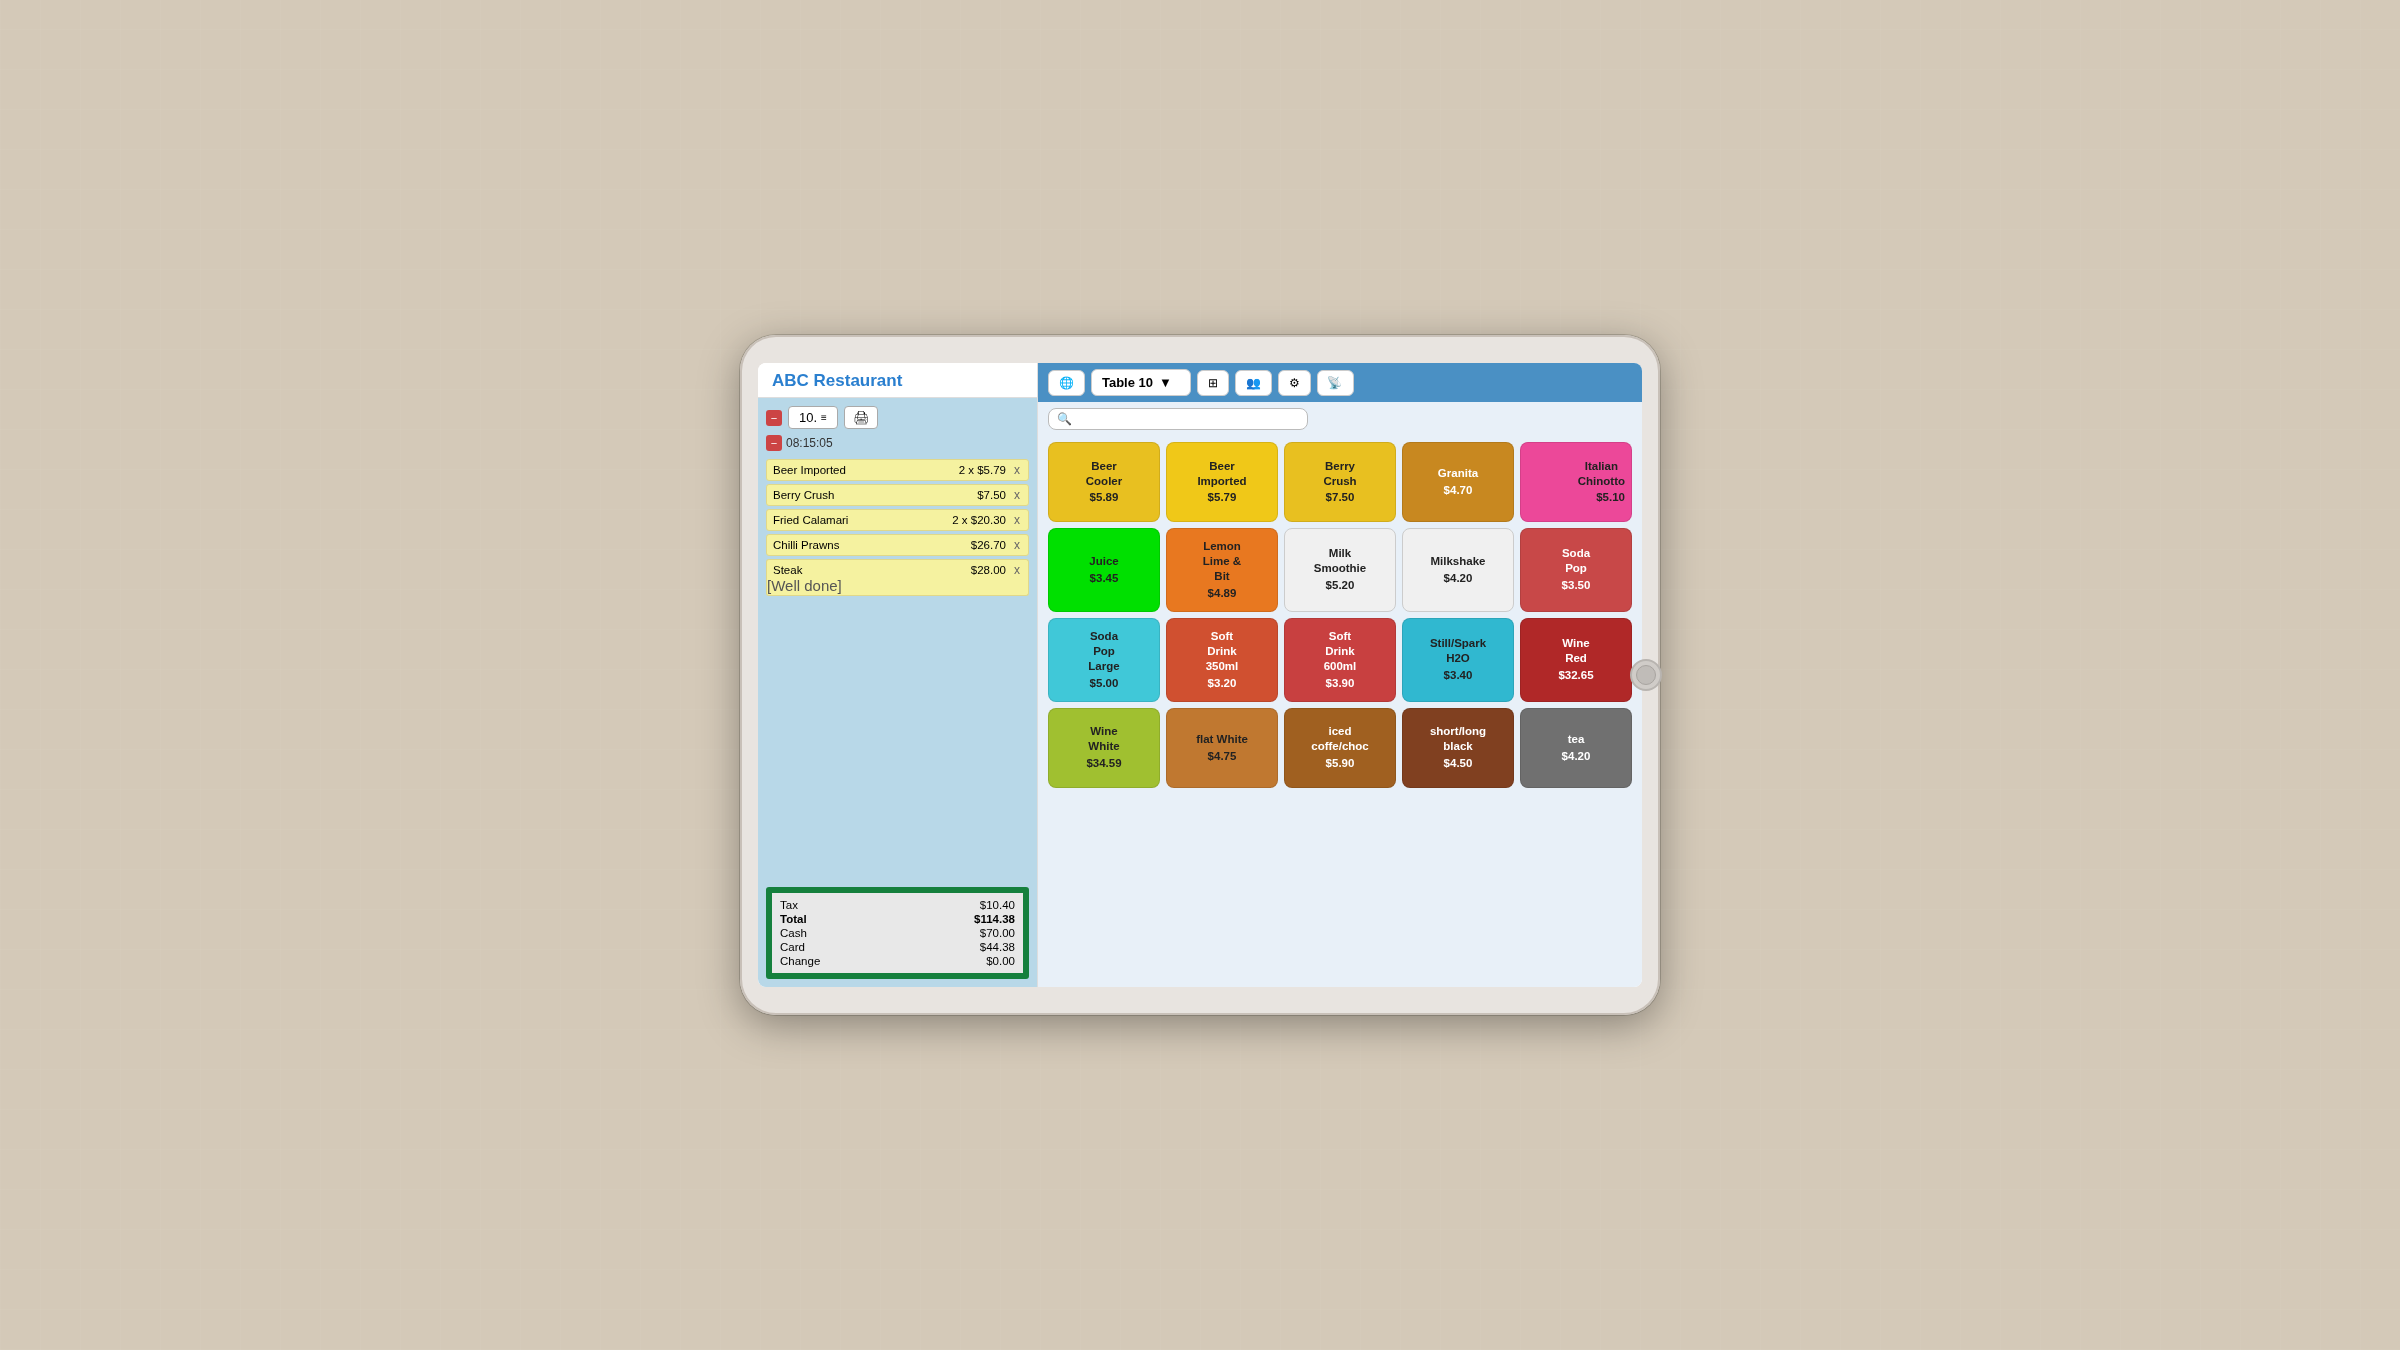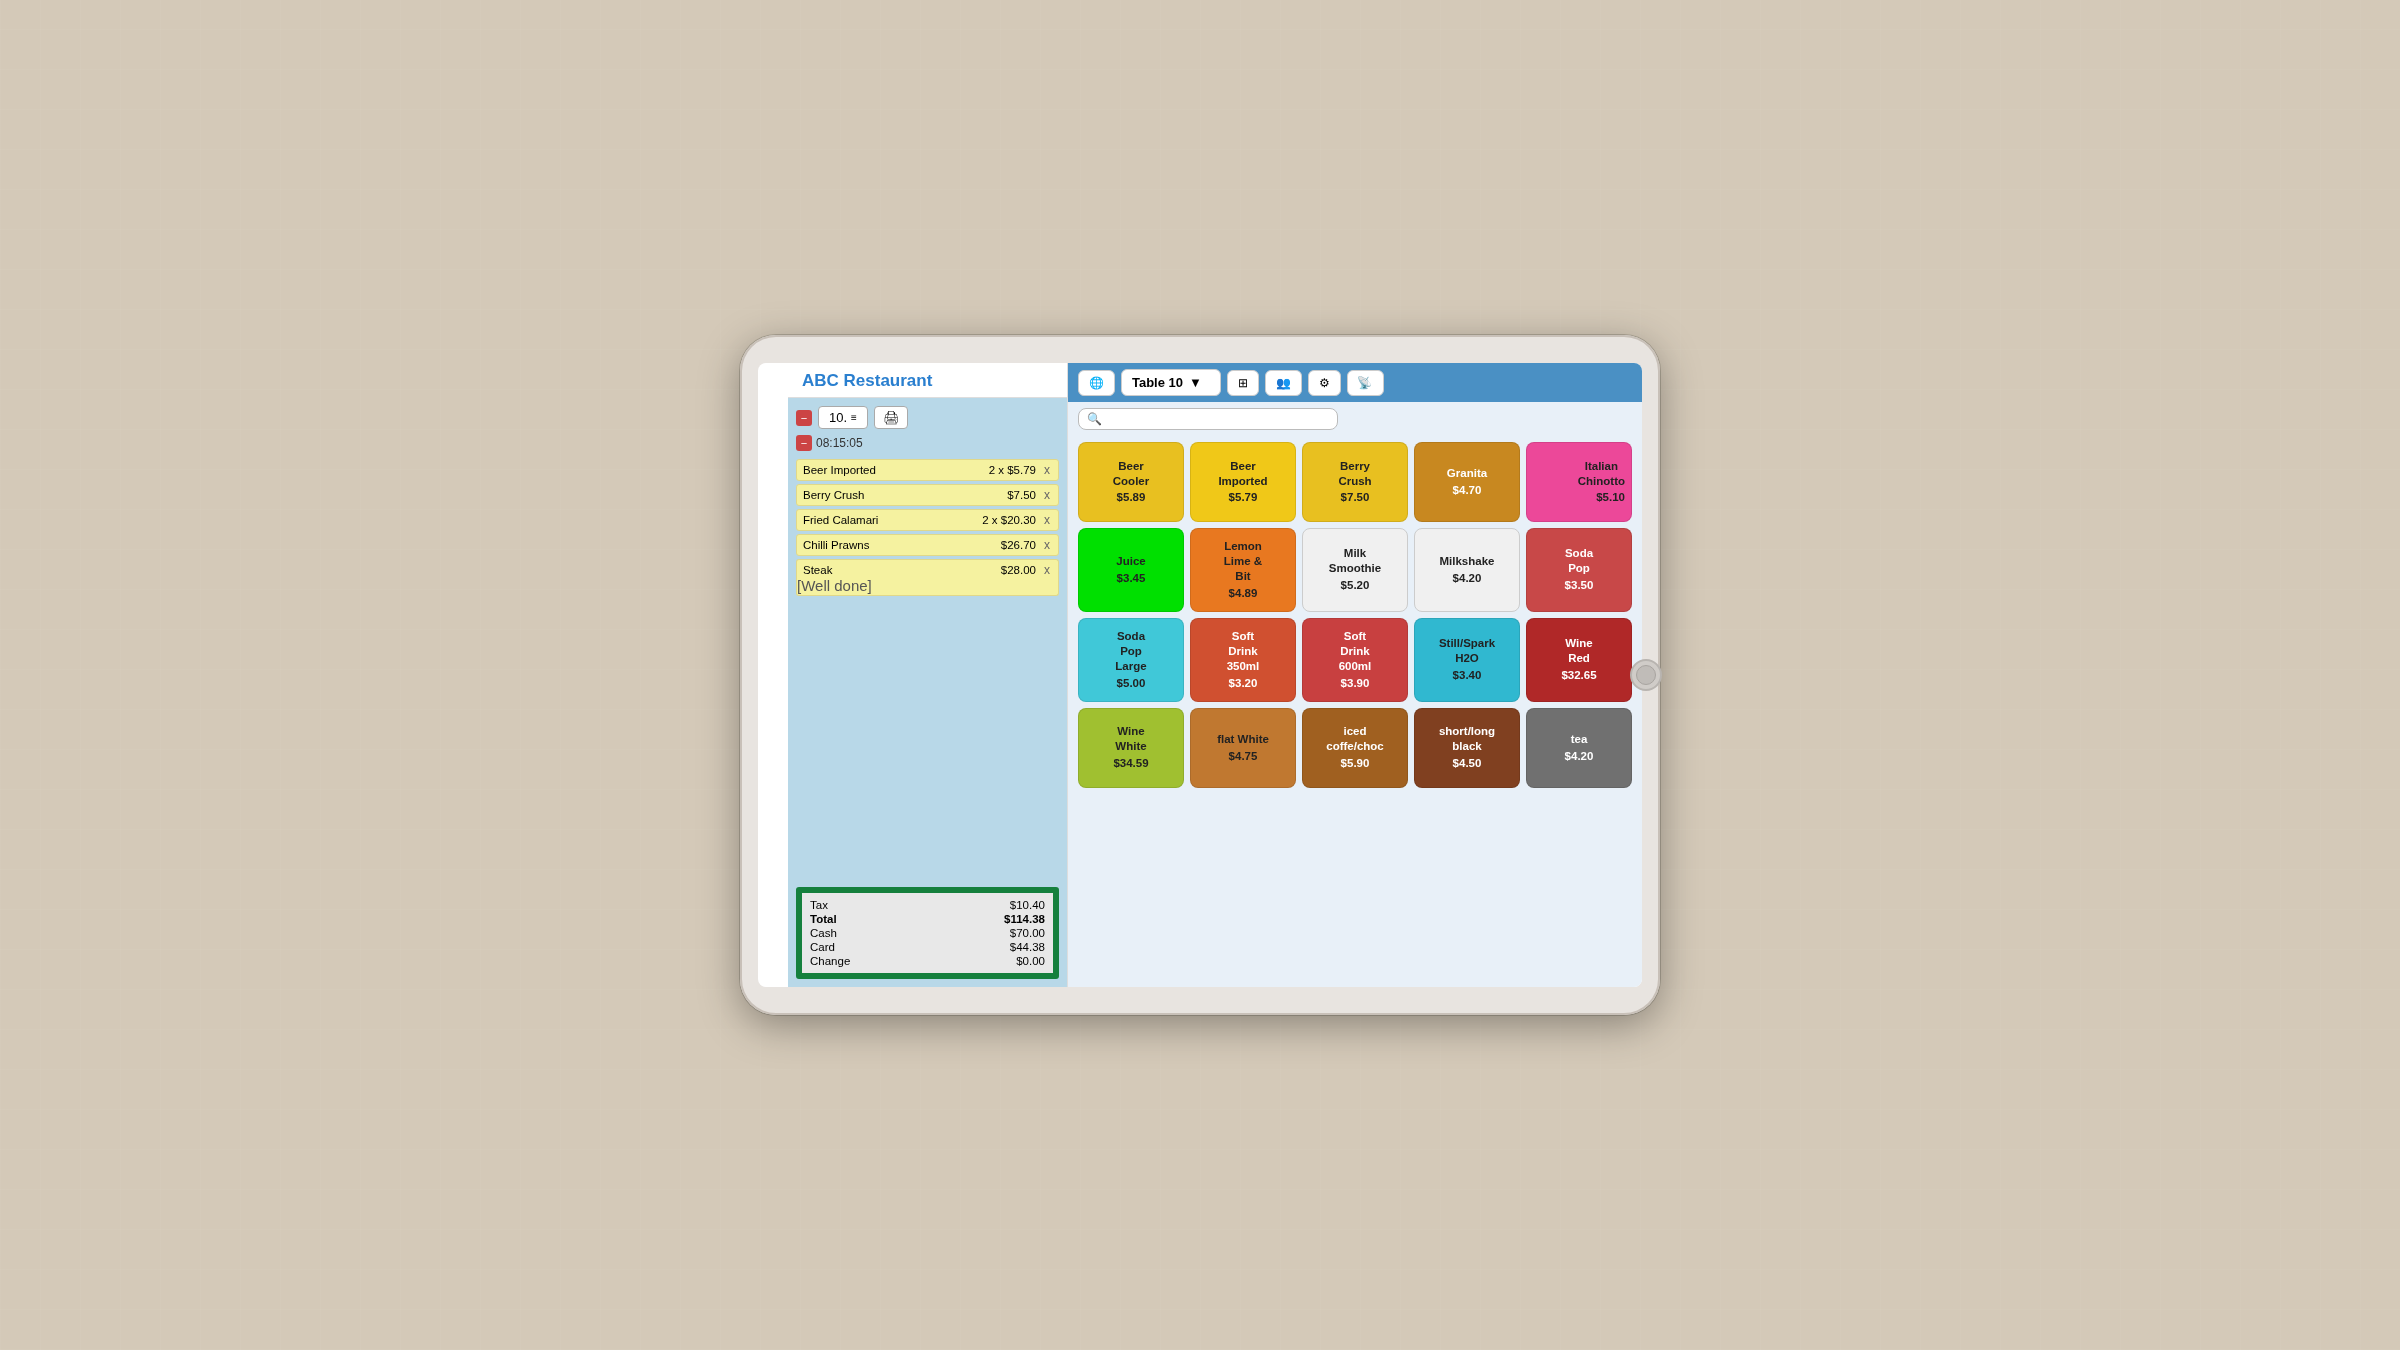--- a/index.html
+++ b/index.html
@@ -55,21 +55,20 @@
 
     
     .left-panel {
       width: 280px;
       min-width: 280px;
       background: #fff;
       border-right: 1px solid #ddd;
       display: flex;
       flex-direction: column;
       padding: 0;
-      margin-left: 30px;
     }
     .restaurant-header {
       padding: 8px 14px 6px;
       border-bottom: 1px solid #ddd;
     }
     .restaurant-title {
       color: #2a7fcf;
       font-size: 17px;
       font-weight: 700;
     }

